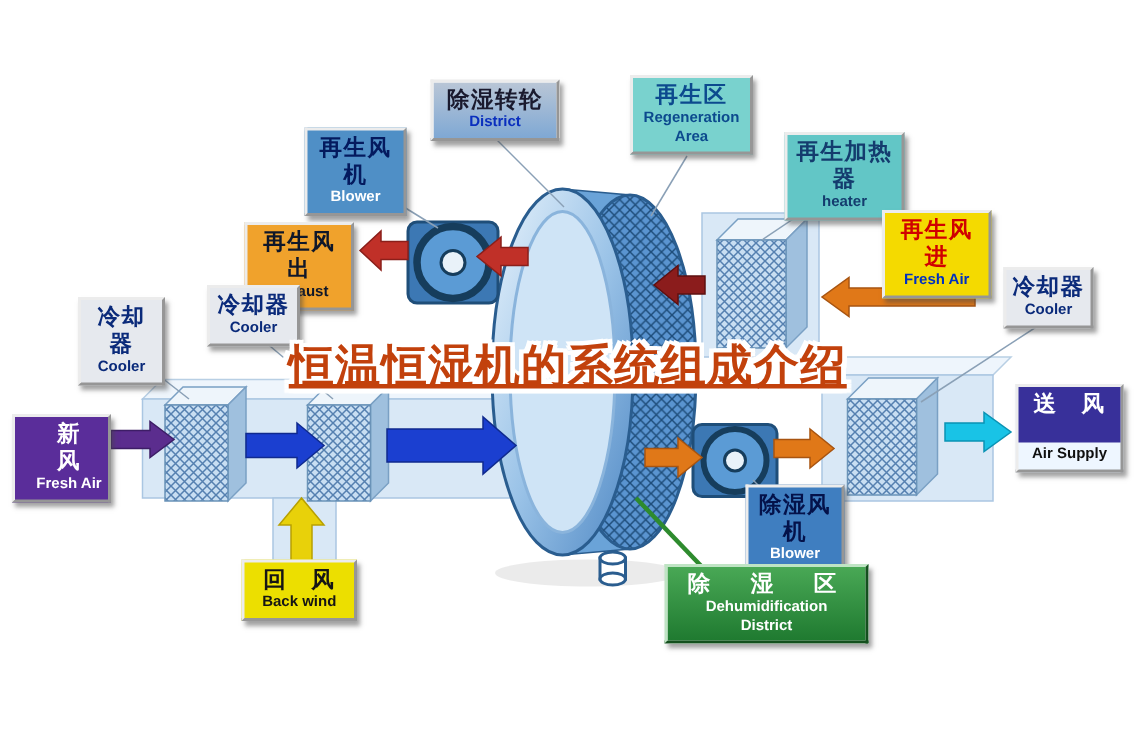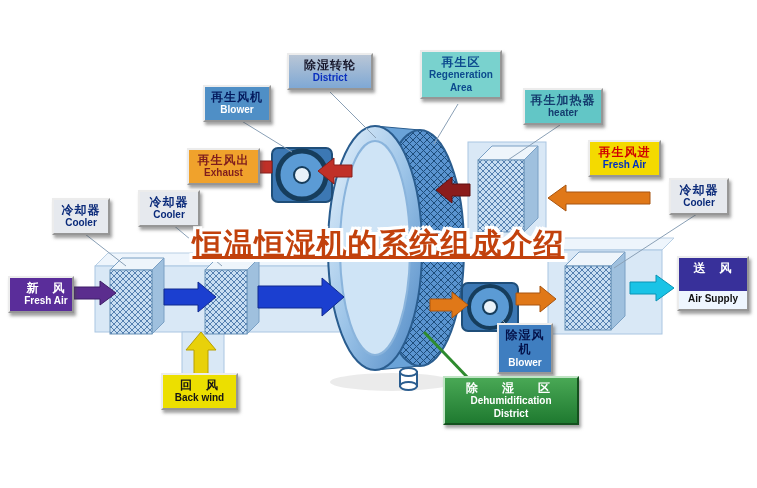--- a/index.html
+++ b/index.html
@@ -9,36 +9,36 @@
   }
   #diagram-svg { position:absolute; left:0; top:0; }
 
   
   .lb {
     position:absolute; box-sizing:border-box; text-align:center;
     padding:3px 4px; font-weight:bold; z-index:5;
     border:2px solid; border-color:#ececec #969696 #969696 #ececec;
     box-shadow:2px 3px 3px rgba(70,70,70,.5);
   }
-  .lb .zh { display:block; font-size:12px; line-height:1.2; letter-spacing:1px; }
+  .lb .zh { display:block; font-size:15px; line-height:1.2; letter-spacing:1px; }
   .lb .en { display:block; font-size:10px; line-height:1.25; }
 
   .v-desiccant { background:linear-gradient(#b9c6d6,#7fa8d4); }
   .v-desiccant .zh { color:#1a1a2e; }
   .v-desiccant .en { color:#0a2fbe; }
 
   .v-regen-area { background:#79d2ce; color:#0c4a8e; }
 
   .v-blower-top { background:#4f8fc6; }
   .v-blower-top .zh { color:#041a5e; }
   .v-blower-top .en { color:#ffffff; }
 
   .v-heater { background:#62c6c6; color:#143c6e; }
 
-  .v-exhaust { background:#f0a22c; color:#7f1d1d;margin-left:24px; }
+  .v-exhaust { background:#f0a22c; color:#0f172a; }
 
   .v-regen-fresh { background:#f4da00; }
   .v-regen-fresh .zh { color:#d00000; }
   .v-regen-fresh .en { color:#0030c0; }
 
   .v-cooler { background:#e6e9ee; color:#0a2a7a; }
 
   .v-fresh-new { background:#5a2d9a; color:#ffffff;padding-left:14px; }
 
   .v-air-supply { background:#eef6ff; padding:0; }
@@ -223,21 +223,21 @@
   <div class="lb v-air-supply" style="left:677px; top:256px; width:72px">
     <span class="zh">送　风</span>
     <span class="en">Air Supply</span>
   </div>
 
   <div class="lb v-back-wind" style="left:161px; top:373px; width:77px">
     <span class="zh">回　风</span>
     <span class="en">Back wind</span>
   </div>
 
-  <div class="lb v-blower-bottom" style="left:497px; top:323px; width:56px">
+  <div class="lb v-blower-bottom" style="left:497px; top:323px; width:66px">
     <span class="zh">除湿风机</span>
     <span class="en">Blower</span>
   </div>
 
   <div class="lb v-dehumid" style="left:443px; top:376px; width:136px">
     <span class="zh">除　湿　区</span>
     <span class="en">Dehumidification</span>
     <span class="en">District</span>
   </div>
 

